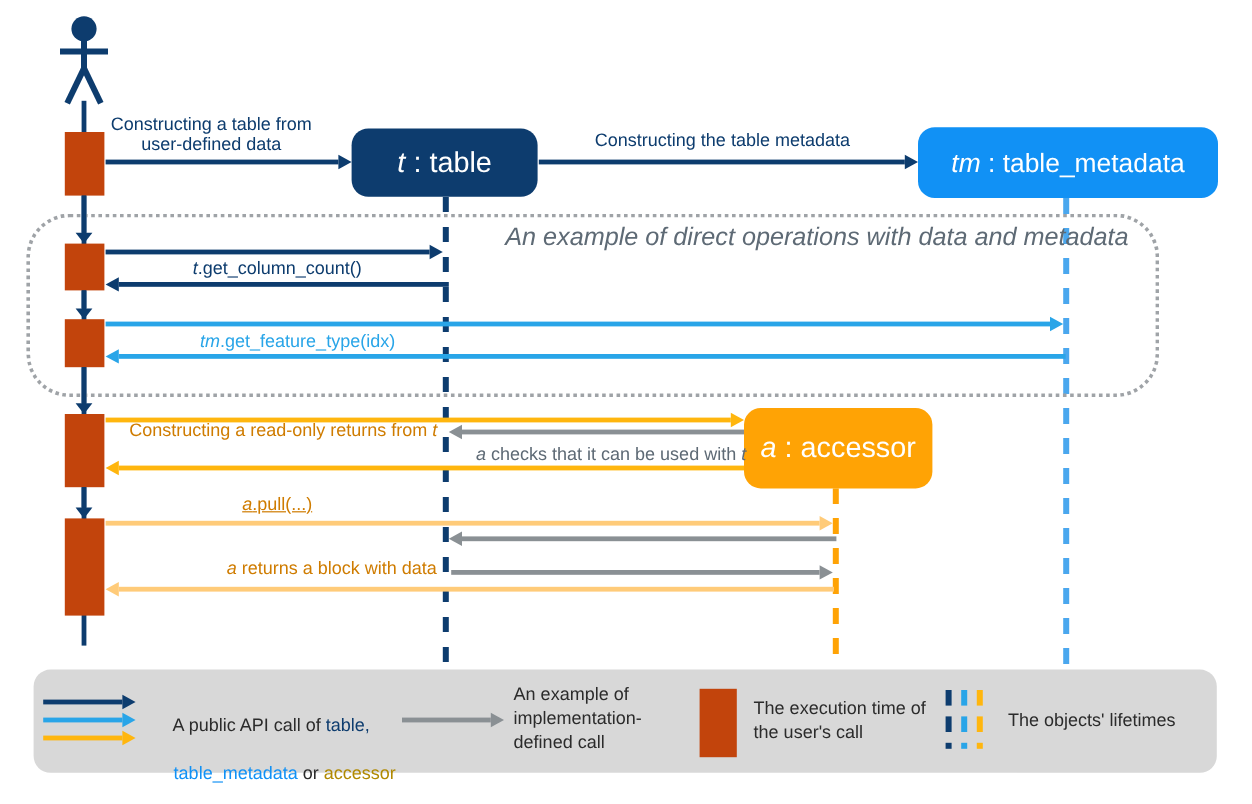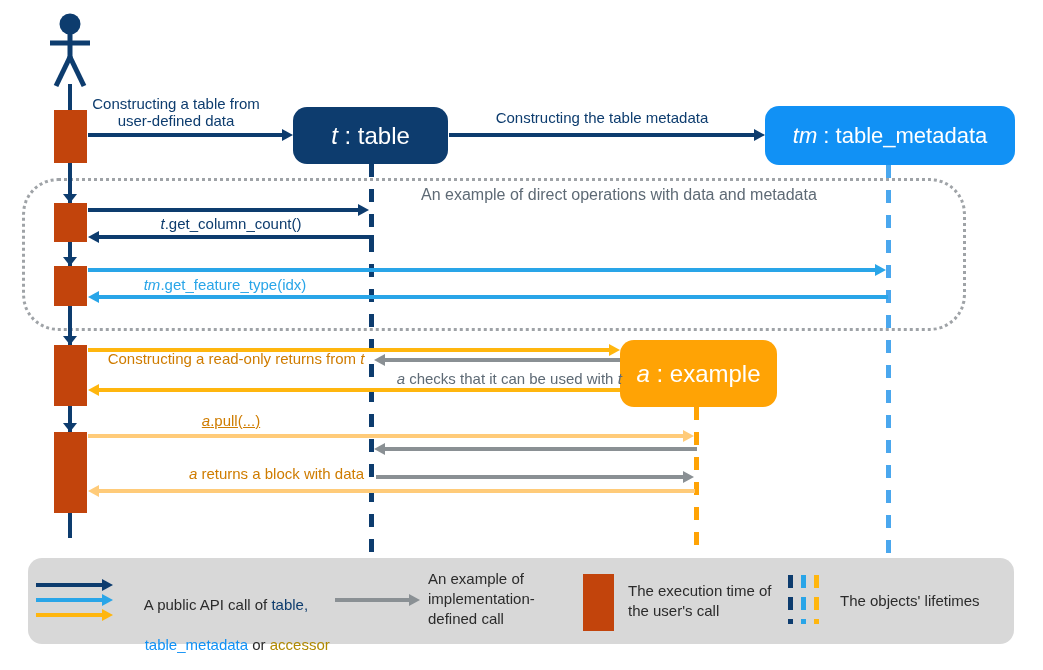--- a/index.html
+++ b/index.html
@@ -40,21 +40,21 @@
   .box-t{background:var(--navy);font-size:24px;}
   .box-tm{background:var(--blue);font-size:22px;}
   .box-a{background:var(--orange);font-size:24px;}
   
   .msg{position:absolute;font-size:15px;color:var(--navy);white-space:pre;}
   .msg.center{text-align:center;white-space:normal;}
   .t-lblue{color:var(--lightblue);} .t-dorange{color:var(--darkorangetext);}
   .t-gray{color:var(--graytext);}
   
   .group{position:absolute;border:3px dotted var(--dotted);border-radius:36px;}
-  .group-note{position:absolute;font-size:16px;color:var(--graytext);white-space:pre;}
+  .group-note{position:absolute;font-size:21px;color:var(--graytext);white-space:pre;font-style:italic;}
   
   .legend{position:absolute;background:var(--legendbg);border-radius:14px;}
   .legend-text{position:absolute;font-size:15px;color:var(--legendtext);line-height:20px;}
   .lg-navy{color:var(--navy);} .lg-blue{color:var(--blue);} .lg-gold{color:var(--accessortext);}
   .swatch{position:absolute;background:var(--activation);}
   .mini-ll{position:absolute;width:5px;display:flex;flex-direction:column;align-items:stretch;}
   .mini-ll .dash1,.mini-ll .dash2{height:13px;}
   .mini-ll .gap{height:9px;}
   .mini-ll .dot{height:5px;}
   .ml-navy .dash1,.ml-navy .dash2,.ml-navy .dot{background:var(--navy);}
@@ -94,21 +94,21 @@
   <div class="v-arrow" style="top:306px;height:30px;"></div>
   <div class="v-arrow" style="top:406px;height:17px;"></div>
 
   <div class="obj-box box-t" style="left:293px;top:107px;width:155px;height:57px;">
     <i>t</i><span> : table</span>
   </div>
   <div class="obj-box box-tm" style="left:765px;top:106px;width:250px;height:59px;">
     <i>tm</i><span> : table_metadata</span>
   </div>
   <div class="obj-box box-a" style="left:620px;top:340px;width:157px;height:67px;">
-    <i>a</i><span> : example</span>
+    <i>a</i><span> : accessor</span>
   </div>
 
   <div class="h-arrow right c-navy" style="left:88px;top:133px;width:194px;"></div>
   <div class="h-arrow right c-navy" style="left:449px;top:133px;width:305px;"></div>
   <div class="h-arrow right c-navy" style="left:88px;top:208px;width:270px;"></div>
   <div class="h-arrow left c-navy" style="left:99px;top:235px;width:275px;"></div>
   <div class="h-arrow right c-lblue" style="left:88px;top:268px;width:787px;"></div>
   <div class="h-arrow left c-lblue" style="left:99px;top:295px;width:789px;"></div>
   <div class="h-arrow right c-gold" style="left:88px;top:348px;width:521px;"></div>
   <div class="h-arrow left c-gray" style="left:385px;top:358px;width:235px;"></div>
@@ -119,21 +119,21 @@
   <div class="h-arrow left c-lgold" style="left:99px;top:489px;width:596px;"></div>
 
   <div class="msg center" style="left:78px;top:95px;width:196px;">
     <span>Constructing a table from</span><br>
     <span>user-defined data</span>
   </div>
   <div class="msg center" style="left:470px;top:109px;width:264px;">Constructing the table metadata</div>
   <div class="msg center" style="left:98px;top:215px;width:266px;">
     <i>t</i><span>.get_column_count()</span>
   </div>
-  <div class="msg center t-lblue" style="left:92px;top:276px;width:266px;text-align:center;">
+  <div class="msg center t-lblue" style="left:115px;top:276px;width:266px;text-align:center;">
     <i>tm</i><span>.get_feature_type(idx)</span>
   </div>
   <div class="msg t-dorange" style="left:91px;top:333px;">
     <span>Constructing a read-only returns from </span><i>t</i>
   </div>
   <div class="msg t-gray" style="left:380px;top:353px;">
     <i>a</i><span> checks that it can be used with </span><i>t</i>
   </div>
   <div class="msg center t-dorange" style="left:98px;top:412px;width:266px;text-decoration:underline;">
     <i>a</i><span>.pull(...)</span>

